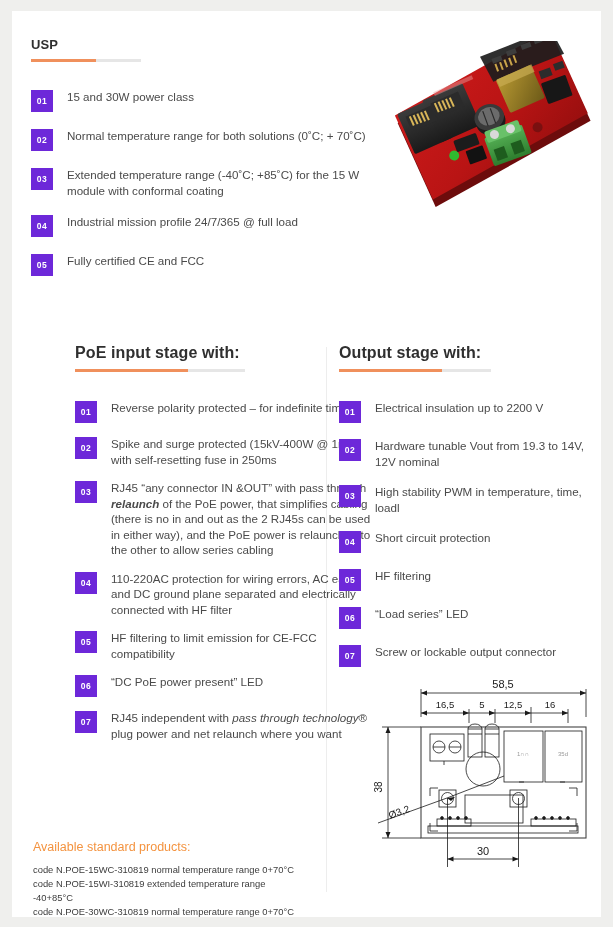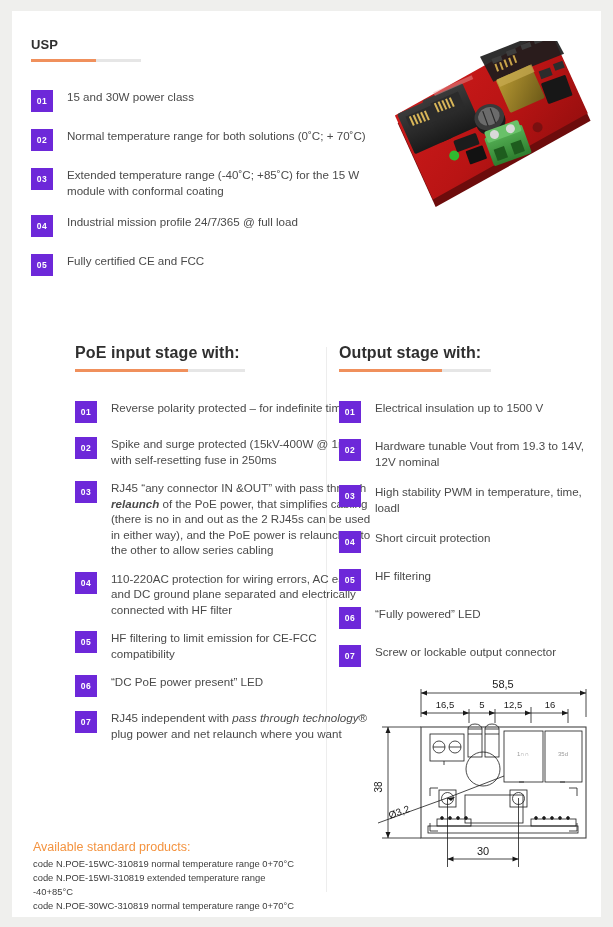--- a/index.html
+++ b/index.html
@@ -99,21 +99,21 @@
   }
 
   
   #drawing { position: absolute; left: 352px; top: 660px; width: 240px; height: 200px; }
 
   
   #products { position: absolute; left: 21px; top: 829px; width: 330px; }
   .prod-title {
     font-size: 12.5px;
     color: #f4933f;
-    margin-bottom: 3px;
+    margin-bottom: 9px;
   }
   .prod-line {
     font-size: 9.4px;
     line-height: 14px;
     color: #3c3c3c;
     white-space: nowrap;
   }
 </style>
 </head>
 <body>
@@ -274,41 +274,41 @@
         </li>
       </ul>
   </div>
 
   <div id="col-right">
     <div class="sec-title">Output stage with:</div>
     <div class="rule wide2"></div>
     <ul class="nlist" id="out-list">
         <li class="nitem">
           <span class="badge">01</span>
-          <span class="ntext">Electrical insulation up to 1500 V</span>
+          <span class="ntext">Electrical insulation up to 2200 V</span>
         </li>
         <li class="nitem">
           <span class="badge">02</span>
           <span class="ntext">Hardware tunable Vout from 19.3 to 14V, 12V nominal</span>
         </li>
         <li class="nitem">
           <span class="badge">03</span>
           <span class="ntext">High stability PWM in temperature, time, loadl</span>
         </li>
         <li class="nitem">
           <span class="badge">04</span>
           <span class="ntext">Short circuit protection</span>
         </li>
         <li class="nitem">
           <span class="badge">05</span>
           <span class="ntext">HF filtering</span>
         </li>
         <li class="nitem">
           <span class="badge">06</span>
-          <span class="ntext">“Fully powered” LED</span>
+          <span class="ntext">“Load series” LED</span>
         </li>
         <li class="nitem">
           <span class="badge">07</span>
           <span class="ntext">Screw or lockable output connector</span>
         </li>
       </ul>
   </div>
 
   <div id="drawing">
     <svg width="240" height="200" viewBox="0 0 240 200">

